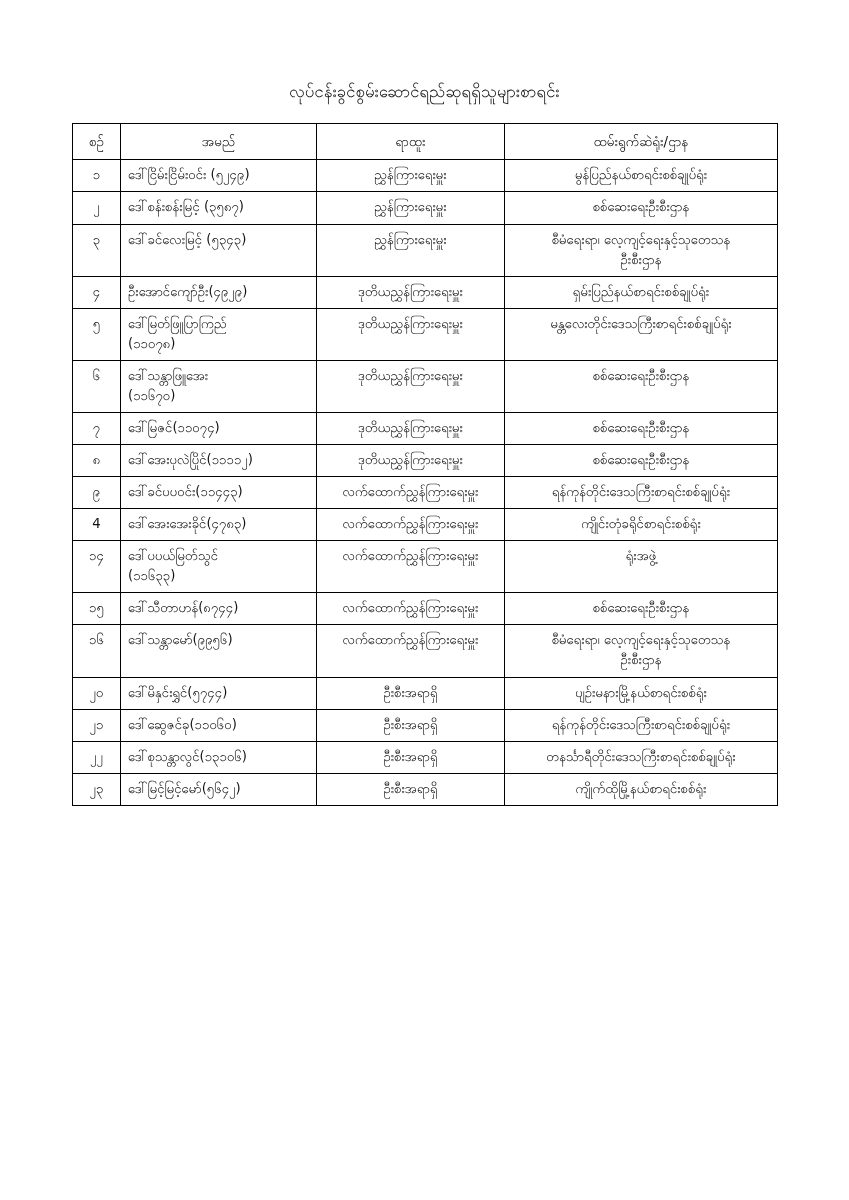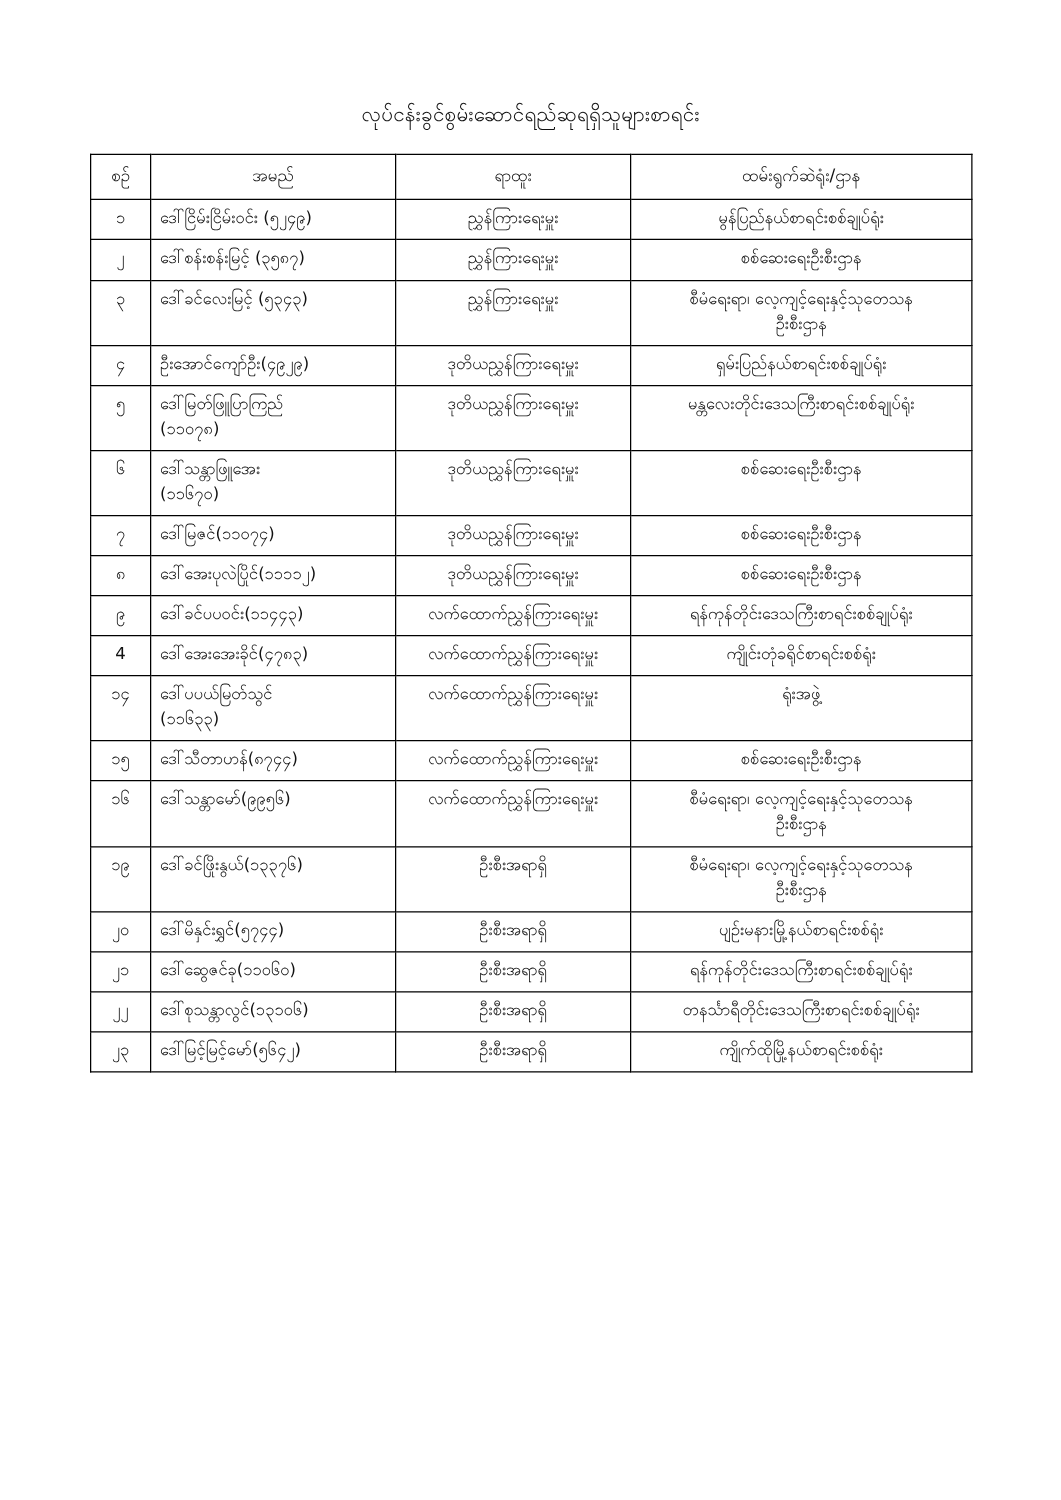--- a/index.html
+++ b/index.html
@@ -171,26 +171,20 @@
           <td class="rank">လက်ထောက်ညွှန်ကြားရေးမှူး</td>
           <td class="dept"><span>စစ်ဆေးရေးဦးစီးဌာန</span></td>
         </tr>
         <tr>
           <td class="no">၁၆</td>
           <td class="name"><span>ဒေါ်သန္တာမော်(၉၉၅၆)</span></td>
           <td class="rank">လက်ထောက်ညွှန်ကြားရေးမှူး</td>
           <td class="dept"><span>စီမံရေးရာ၊ လေ့ကျင့်ရေးနှင့်သုတေသန</span><span class="line2">ဦးစီးဌာန</span></td>
         </tr>
         <tr>
-          <td class="no">၁၉</td>
-          <td class="name"><span>ဒေါ်ခင်ဖြိုးနွယ်(၁၃၃၇၆)</span></td>
-          <td class="rank">ဦးစီးအရာရှိ</td>
-          <td class="dept"><span>စီမံရေးရာ၊ လေ့ကျင့်ရေးနှင့်သုတေသန</span><span class="line2">ဦးစီးဌာန</span></td>
-        </tr>
-        <tr>
           <td class="no">၂၀</td>
           <td class="name"><span>ဒေါ်မိနှင်းရွှင်(၅၇၄၄)</span></td>
           <td class="rank">ဦးစီးအရာရှိ</td>
           <td class="dept"><span>ပျဉ်းမနားမြို့နယ်စာရင်းစစ်ရုံး</span></td>
         </tr>
         <tr>
           <td class="no">၂၁</td>
           <td class="name"><span>ဒေါ်ဆွေဇင်ခု(၁၁၀၆၀)</span></td>
           <td class="rank">ဦးစီးအရာရှိ</td>
           <td class="dept"><span>ရန်ကုန်တိုင်းဒေသကြီးစာရင်းစစ်ချုပ်ရုံး</span></td>

